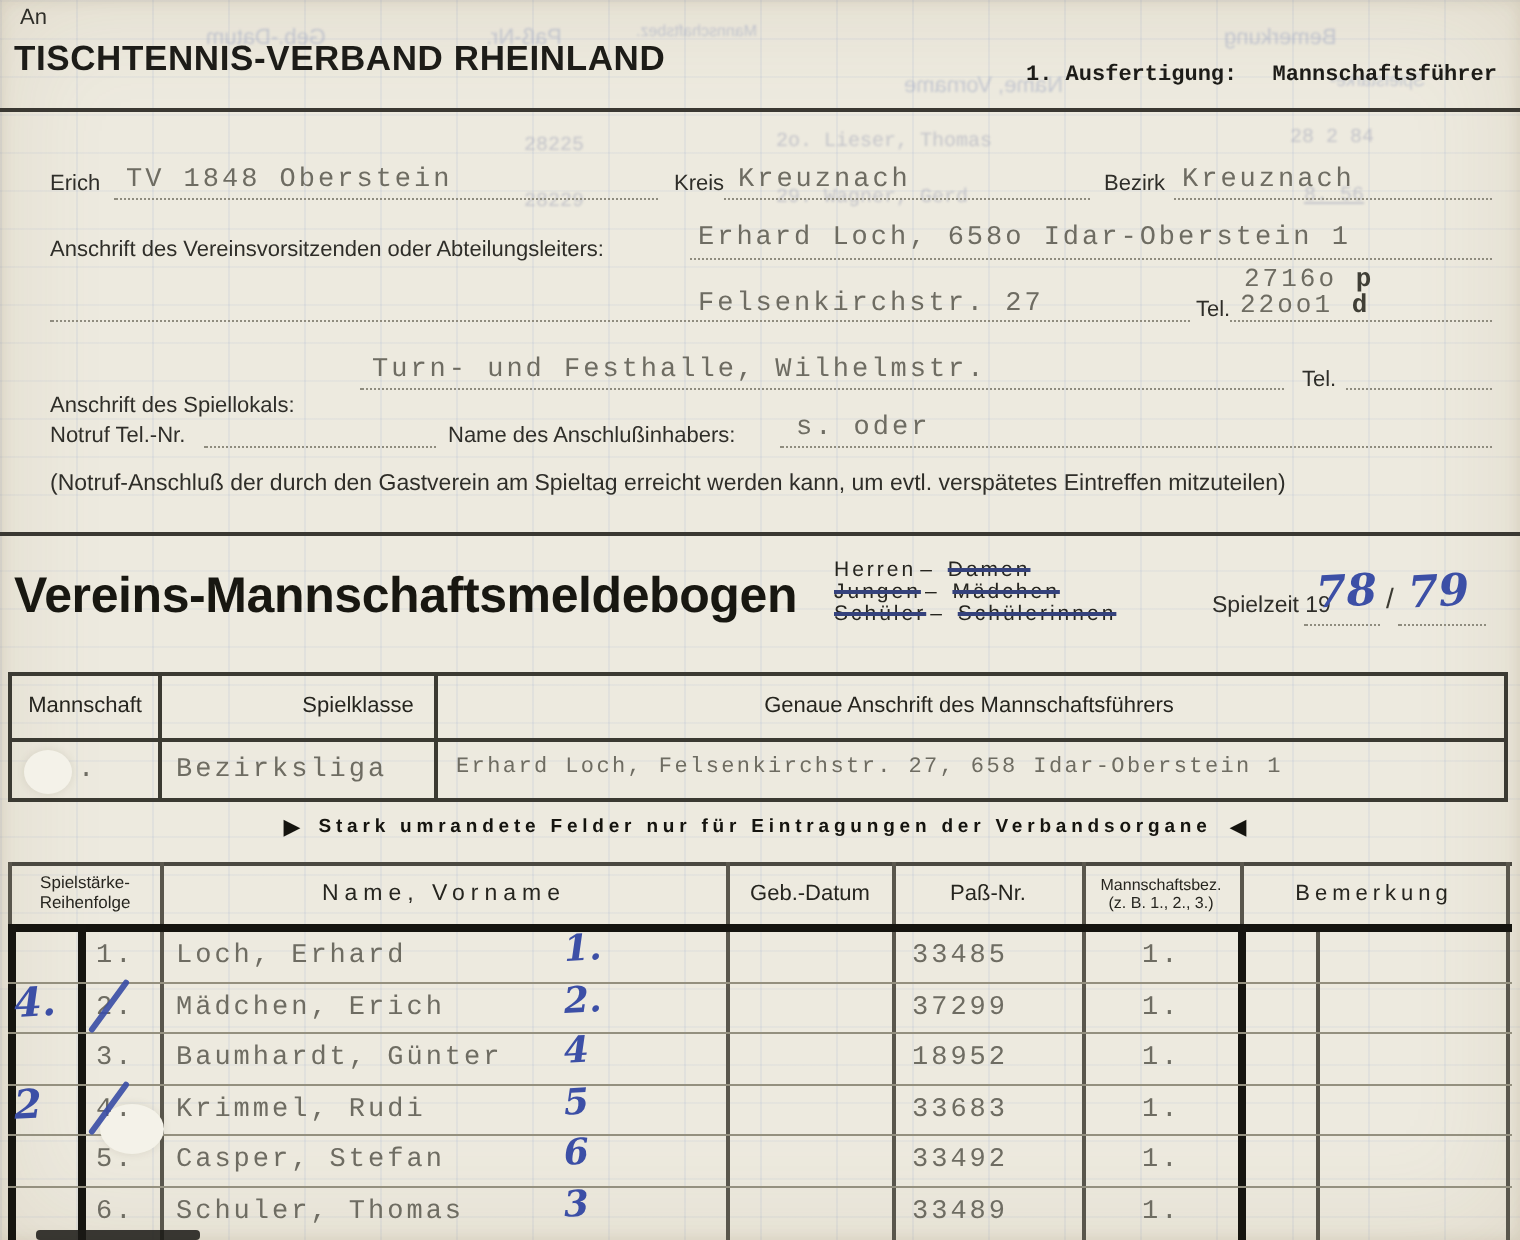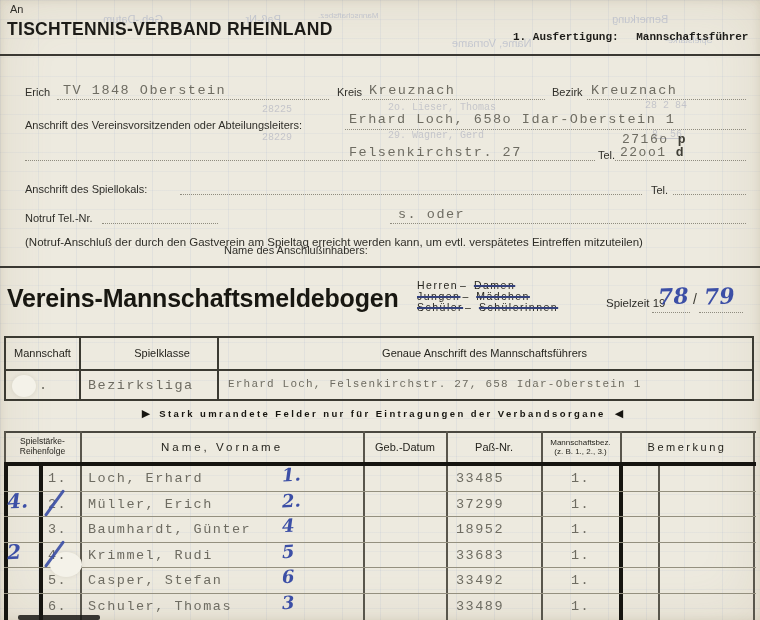--- a/index.html
+++ b/index.html
@@ -20,21 +20,21 @@
   .rule{position:absolute;left:0;width:760px;height:2px;background:#3a3832;}
   .dotted{position:absolute;border-bottom:1.6px dotted #8f8c7f;height:0;}
   
   .type{font-family:"Liberation Mono","DejaVu Sans Mono",monospace;font-size:13.5px;letter-spacing:1.5px;color:#6e6c62;white-space:nowrap;}
   .type-dark{color:#3f3e36;font-weight:700;}
   
   .hand{font-family:"DejaVu Serif",serif;font-style:italic;font-weight:700;color:#3c4fa6;white-space:nowrap;display:inline-block;transform:rotate(-3deg);}
   
   .ghost{position:absolute;color:rgba(138,150,188,0.40);white-space:nowrap;filter:blur(0.4px);font-family:"Liberation Sans",sans-serif;}
   .ghost.mir{transform:scaleX(-1);}
-  .ghost.mono{font-family:"Liberation Mono","DejaVu Sans Mono",monospace;color:rgba(148,154,178,0.45);margin-top:36px;}
+  .ghost.mono{font-family:"Liberation Mono","DejaVu Sans Mono",monospace;color:rgba(148,154,178,0.45);}
   
   .maintitle{font-size:25px;font-weight:700;letter-spacing:-0.2px;color:#181711;white-space:nowrap;}
   .cat-line{font-size:10.5px;letter-spacing:1.5px;color:#26251f;white-space:nowrap;line-height:11.5px;}
   .cat-line span{margin-right:2px;}
   .struck{text-decoration:line-through;text-decoration-color:#35427c;text-decoration-thickness:2px;}
   
   .ttable{position:absolute;left:4px;top:336px;width:750px;height:65px;border:2px solid #3b3a32;box-sizing:border-box;}
   .ttable .hsep{position:absolute;left:0;top:31px;width:100%;height:1.5px;background:#3b3a32;}
   .ttable .v{position:absolute;top:0;bottom:0;width:1.5px;background:#3b3a32;}
   .thead{position:absolute;top:9px;font-size:11px;text-align:center;color:#26251f;}
@@ -101,28 +101,29 @@
   <div class="abs type" style="left:349px;top:112px;">Erhard Loch, 658o Idar-Oberstein 1</div>
   <div class="dotted" style="left:345px;top:129px;width:401px;"></div>
   <div class="abs type" style="left:622px;top:132px;font-size:13px;"><span>2716o</span> <span class="type-dark">p</span></div>
 
   <div class="dotted" style="left:25px;top:160px;width:570px;"></div>
   <div class="abs type" style="left:349px;top:145px;">Felsenkirchstr. 27</div>
   <div class="abs lbl" style="left:598px;top:149px;">Tel.</div>
   <div class="abs type" style="left:620px;top:145px;font-size:13px;"><span>22oo1</span> <span class="type-dark">d</span></div>
   <div class="dotted" style="left:615px;top:160px;width:131px;"></div>
 
-  <div class="abs lbl" style="left:25px;top:183px;">Anschrift des Spiellokals:</div>
+  <div class="abs lbl" style="left:25px;top:197px;">Anschrift des Spiellokals:</div>
+  <div class="abs type" style="left:186px;top:178px;">Turn- und Festhalle, Wilhelmstr.</div>
   <div class="dotted" style="left:180px;top:194px;width:462px;"></div>
   <div class="abs lbl" style="left:651px;top:184px;">Tel.</div>
   <div class="dotted" style="left:673px;top:194px;width:73px;"></div>
 
   <div class="abs lbl" style="left:25px;top:212px;">Notruf Tel.-Nr.</div>
   <div class="dotted" style="left:102px;top:223px;width:116px;"></div>
-  <div class="abs lbl" style="left:224px;top:212px;margin-top:32px;">Name des Anschlußinhabers:</div>
+  <div class="abs lbl" style="left:224px;top:212px;">Name des Anschlußinhabers:</div>
   <div class="abs type" style="left:398px;top:207px;">s. oder</div>
   <div class="dotted" style="left:390px;top:223px;width:356px;"></div>
 
   <div class="abs lbl-sm" style="left:25px;top:236px;">(Notruf-Anschluß der durch den Gastverein am Spieltag erreicht werden kann, um evtl. verspätetes Eintreffen mitzuteilen)</div>
   <div class="rule" style="top:266px;"></div>
 
   <div class="abs maintitle" style="left:7px;top:284px;">Vereins-Mannschaftsmeldebogen</div>
 
   <div class="abs cat-line" style="left:417px;top:280px;">
     <span>Herren</span><span>–</span>
@@ -142,21 +143,21 @@
   <div class="abs" style="left:693px;top:291px;font-size:14px;color:#3b3a32;">/</div>
   <div class="abs hand" style="left:704px;top:283px;font-size:22px;">79</div>
   <div class="dotted" style="left:652px;top:312px;width:38px;"></div>
   <div class="dotted" style="left:699px;top:312px;width:44px;"></div>
 
   <div class="ttable">
     <div class="v" style="left:73px;"></div>
     <div class="v" style="left:211px;"></div>
     <div class="hsep"></div>
     <div class="thead" style="left:0;width:73px;">Mannschaft</div>
-    <div class="thead" style="left:73px;width:166px;">Spielklasse</div>
+    <div class="thead" style="left:73px;width:166px;padding-left:17px;">Spielklasse</div>
     <div class="thead" style="left:211px;width:535px;">Genaue Anschrift des Mannschaftsführers</div>
     <div class="whiteout" style="left:6px;top:37px;width:24px;height:22px;"></div>
     <div class="abs type" style="left:33px;top:40px;">.</div>
     <div class="abs type" style="left:82px;top:40px;">Bezirksliga</div>
     <div class="abs type" style="left:222px;top:40px;font-size:11px;letter-spacing:1.2px;">Erhard Loch, Felsenkirchstr. 27, 658 Idar-Oberstein 1</div>
   </div>
 
   <div class="banner">
     <span class="arr">▶</span>
     <span class="txt">Stark umrandete Felder nur für Eintragungen der Verbandsorgane</span>
@@ -195,21 +196,21 @@
     <div class="rrow" style="top:0;">
       <span class="type tnum">1.</span>
       <span class="type nm">Loch, Erhard</span>
       <span class="hand hd">1.</span>
       <span class="type ps">33485</span>
       <span class="type mb">1.</span>
     </div>
     <div class="rrow" style="top:25.6px;">
       <span class="hand mg">4.</span>
       <span class="type tnum slashed">2.</span>
-      <span class="type nm">Müller, Erich</span>
+      <span class="type nm">Mädchen, Erich</span>
       <span class="hand hd">2.</span>
       <span class="type ps">37299</span>
       <span class="type mb">1.</span>
     </div>
     <div class="rrow" style="top:51.2px;">
       <span class="type tnum">3.</span>
       <span class="type nm">Baumhardt, Günter</span>
       <span class="hand hd">4</span>
       <span class="type ps">18952</span>
       <span class="type mb">1.</span>

